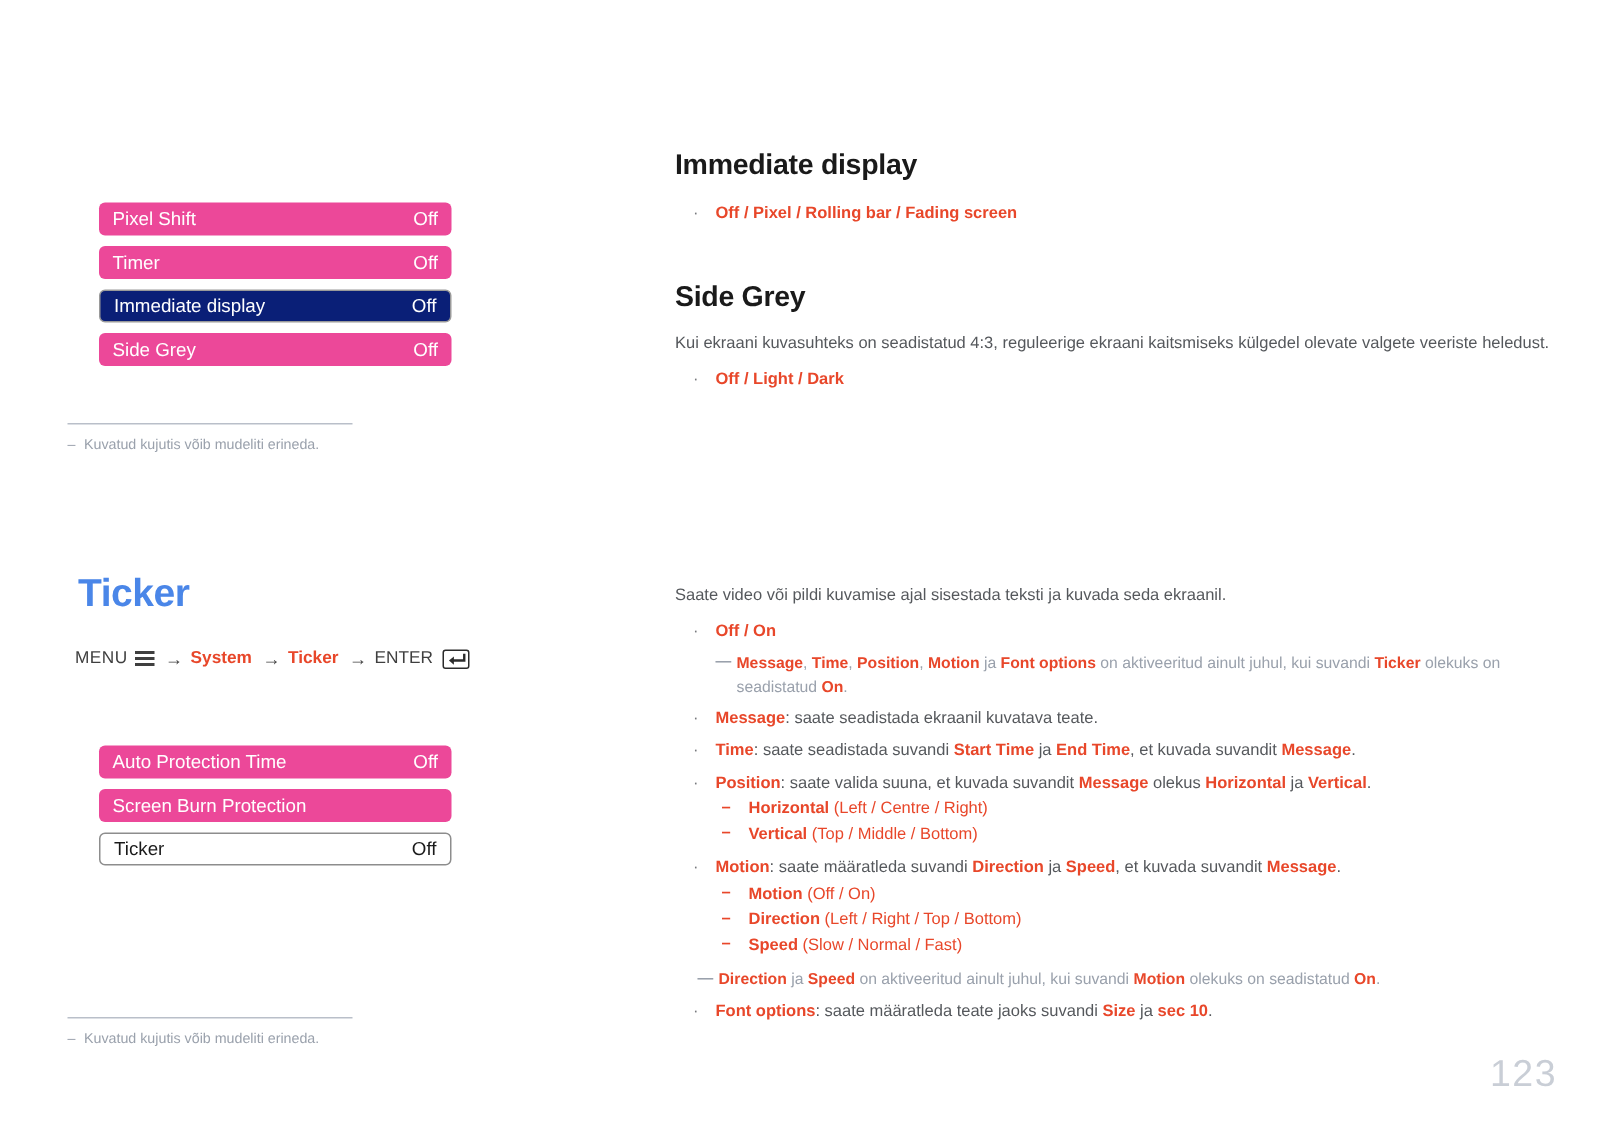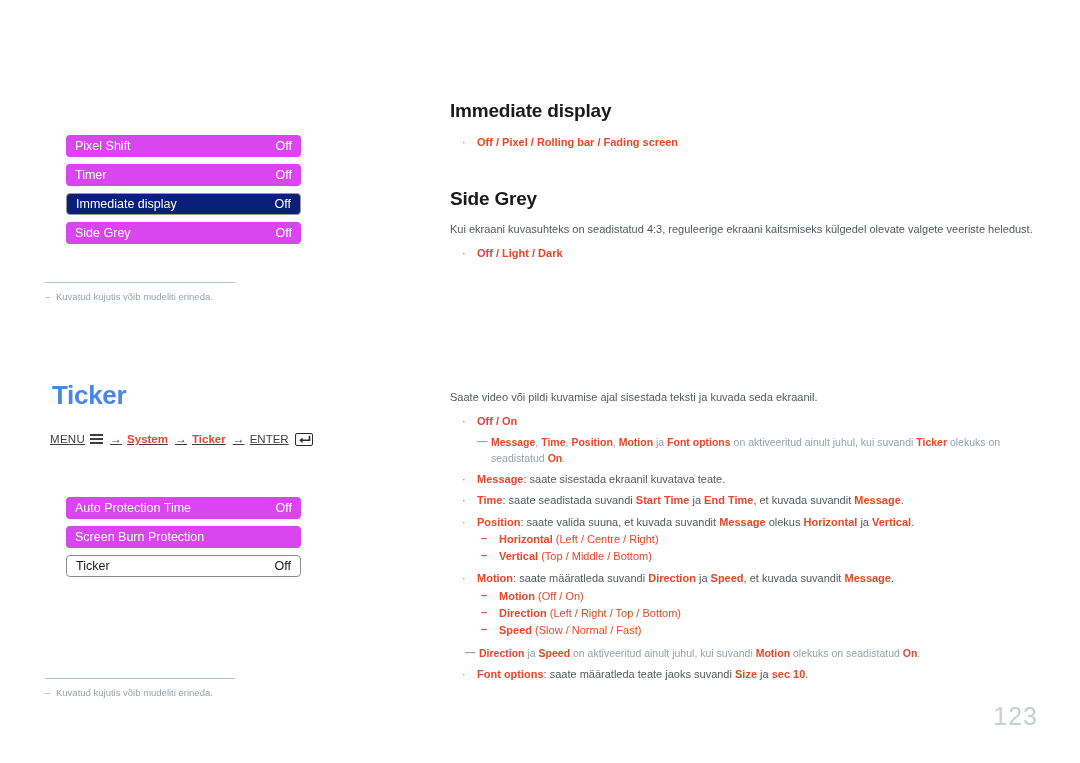--- a/index.html
+++ b/index.html
@@ -17,21 +17,21 @@
   .page { position:relative; width:1080px; height:763px; }
   .col-left  { position:absolute; left:45px;  top:0; width:380px; height:763px; }
   .col-right { position:absolute; left:450px; top:0; width:600px; height:763px; }
 
   
   .osd { position:absolute; width:235px; }
   .osd-row {
     position:relative;
     height:22px;
     margin-bottom:7px;
-    background:#d946ef;
+    background:#ec4899;
     border-radius:4px;
     color:#ffffff;
     font-size:12.5px;
     line-height:22px;
     padding:0 9px;
     white-space:nowrap;
   }
   .osd-row .val {
     position:absolute; right:9px; top:0;
     font-size:12.5px;
@@ -103,21 +103,21 @@
     margin:4px 0 5px 0;
   }
   .note > .dash {
     position:absolute; left:0; top:-1px; color:#9aa1ac; font-weight:bold;
   }
   li .note { margin-left:0; }
 
   
   .menupath {
     font-size:11.5px; color:#3f3f3f; white-space:nowrap;
-    display:flex; align-items:center; gap:2px;text-decoration:underline;
+    display:flex; align-items:center; gap:2px;
   }
   .menupath .mword { letter-spacing:0.3px; }
   .menupath .arrow { color:#3f3f3f; margin:0 3px 0 5px; font-size:12px; }
   .menupath .rdw { color:#e8472a; font-weight:bold; }
   .icon-menu {
     display:inline-block; width:13px; height:11px;
     position:relative; margin-left:3px; vertical-align:-1px;
   }
   .icon-menu i {
     position:absolute; left:0; width:13px; height:2px; background:#3f3f3f;
@@ -250,21 +250,21 @@
           <span class="bullet">·</span>
           <span class="rd">Off / On</span>
           <div class="note" style="margin-top:6px;">
             <span class="dash">—</span>
             <span class="rd">Message</span><span>, </span><span class="rd">Time</span><span>, </span><span class="rd">Position</span><span>, </span><span class="rd">Motion</span><span> ja </span><span class="rd">Font options</span><span> on aktiveeritud ainult juhul, kui suvandi </span><span class="rd">Ticker</span><span> olekuks on seadistatud </span><span class="rd">On</span><span>.</span>
           </div>
         </li>
 
         <li>
           <span class="bullet">·</span>
-          <span class="rd">Message</span><span>: saate sisestada ekraanil kuvatava teate.</span>
+          <span class="rd">Message</span><span>: saate seadistada ekraanil kuvatava teate.</span>
         </li>
 
         <li>
           <span class="bullet">·</span>
           <span class="rd">Time</span><span>: saate seadistada suvandi </span><span class="rd">Start Time</span><span> ja </span><span class="rd">End Time</span><span>, et kuvada suvandit </span><span class="rd">Message</span><span>.</span>
         </li>
 
         <li>
           <span class="bullet">·</span>
           <span class="rd">Position</span><span>: saate valida suuna, et kuvada suvandit </span><span class="rd">Message</span><span> olekus </span><span class="rd">Horizontal</span><span> ja </span><span class="rd">Vertical</span><span>.</span>

